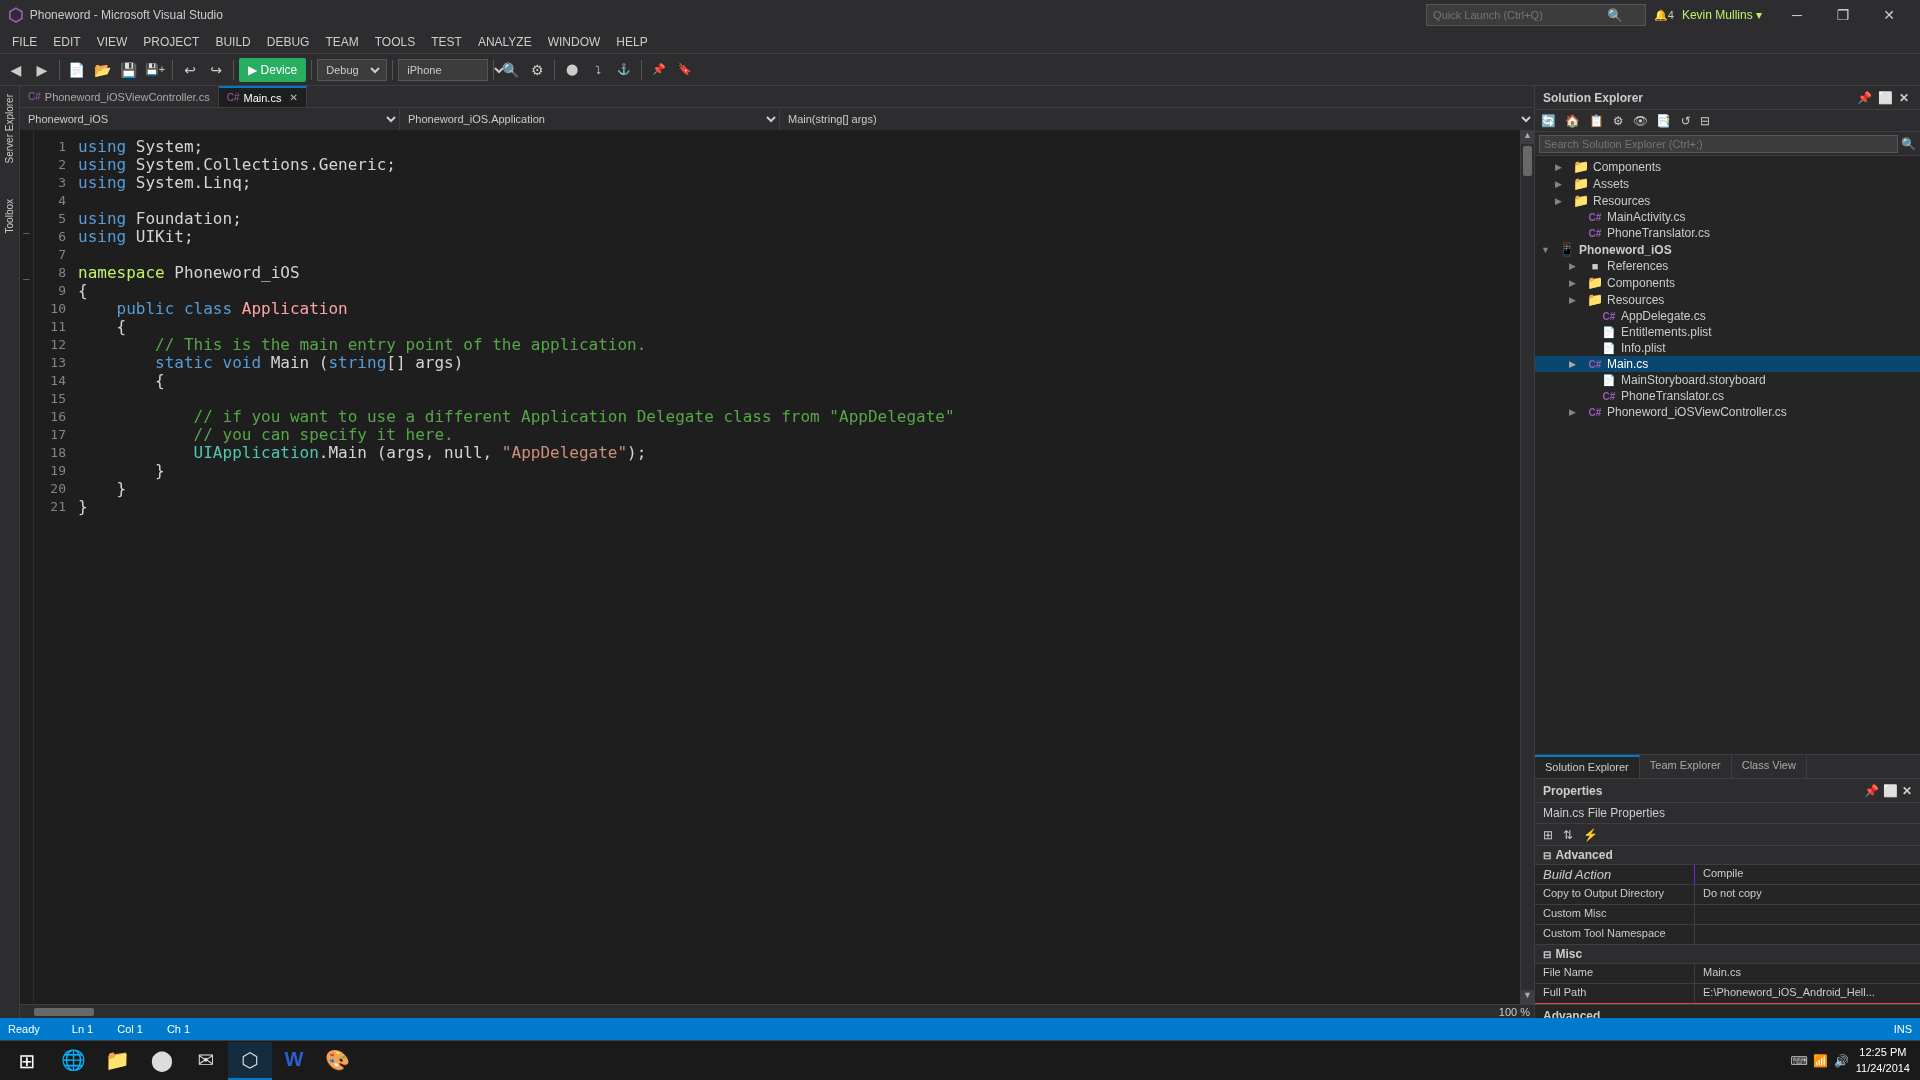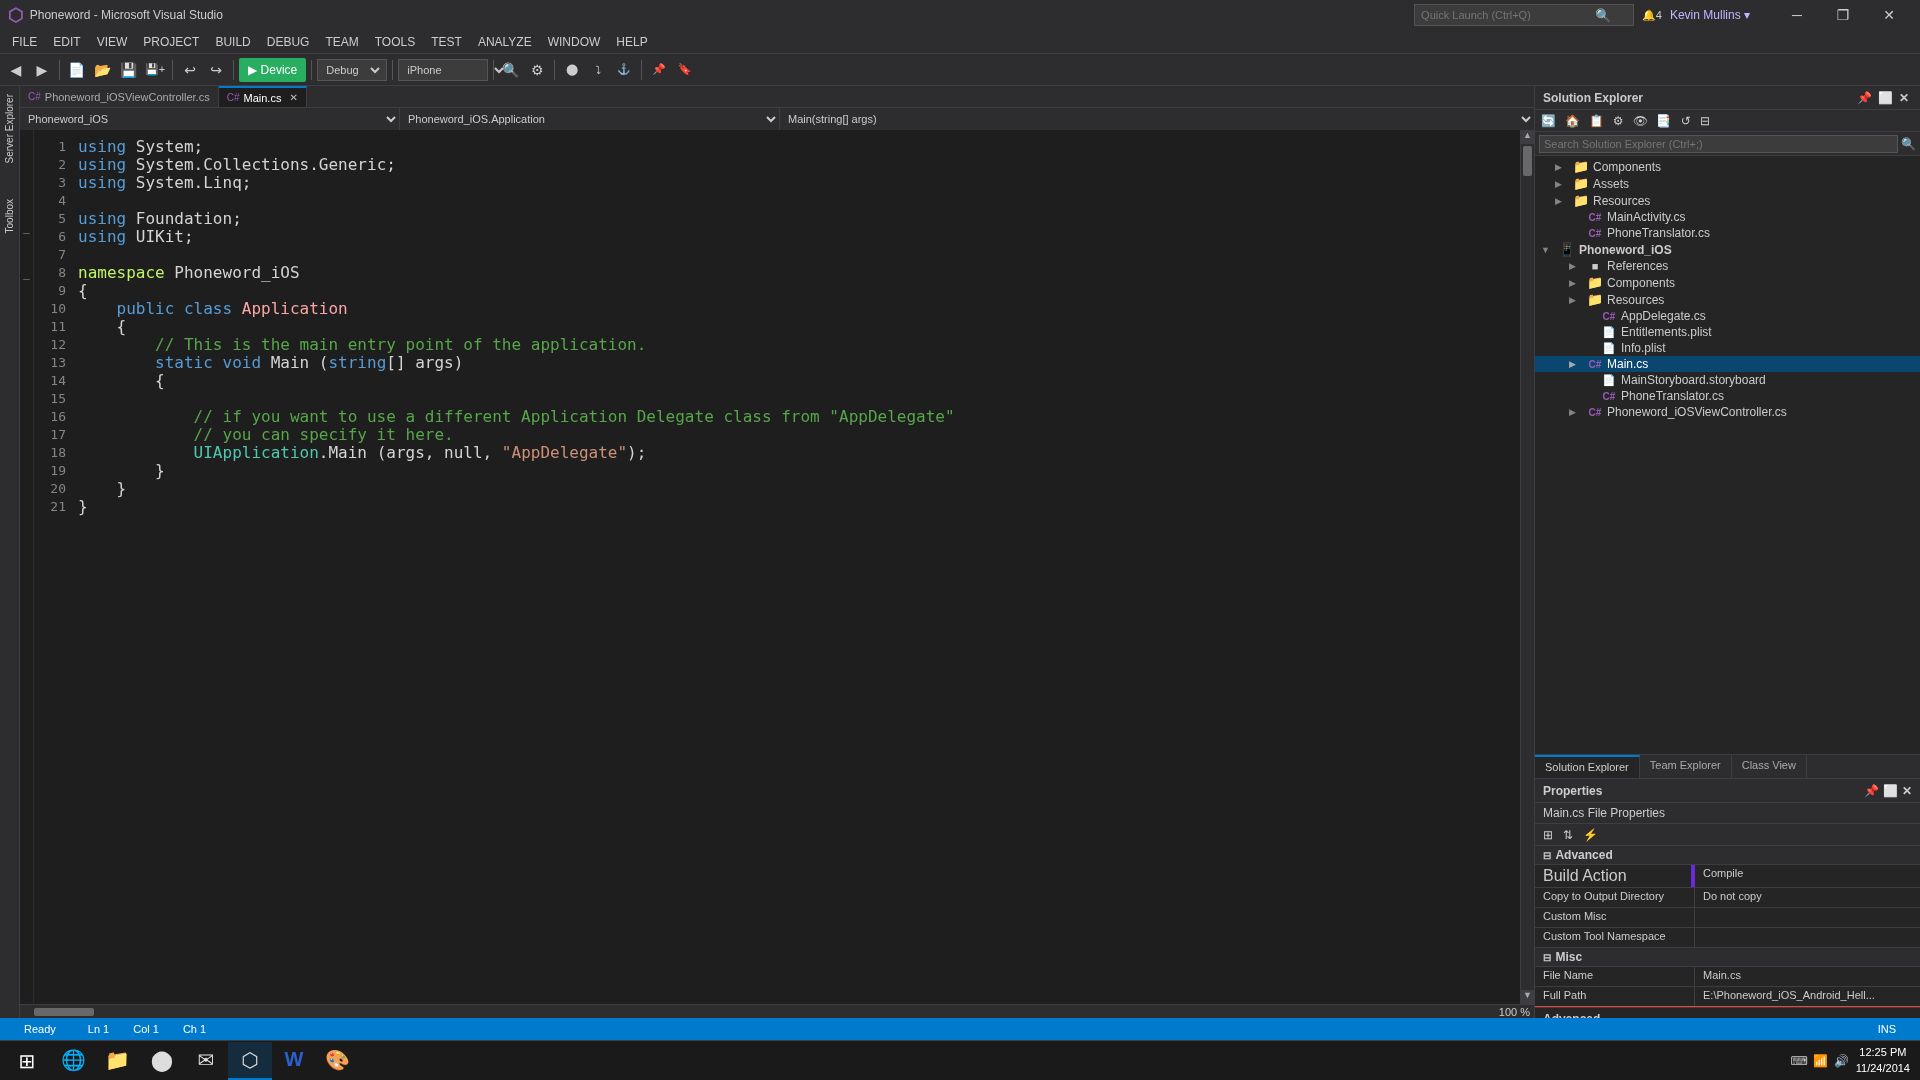--- a/index.html
+++ b/index.html
@@ -86,21 +86,21 @@
 <body>
 
 <div id="title-bar">
   <span style="color:#9b59b6;font-weight:bold;font-size:18px;margin-right:6px;">⬡</span>
   <span style="flex:1;font-size:12px;color:#ccc;">Phoneword - Microsoft Visual Studio</span>
   <div style="display:flex;align-items:center;background:#3c3c3c;border:1px solid #555;margin-right:8px;height:22px;width:220px;">
     <input type="text" style="background: transparent; border: none; color: rgb(204, 204, 204); font-size: 11px; padding: 0px 6px; width: 180px; outline: none;" placeholder="Quick Launch (Ctrl+Q)">
     <span style="color:#aaa;font-size:13px;padding-right:4px;">🔍</span>
   </div>
   <span style="color:#ccc;font-size:11px;margin-right:8px;">🔔4</span>
-  <span style="color:#c4b5fd;font-size:12px;margin-right:24px;">Kevin Mullins ▾</span>
+  <span style="color:#bef264;font-size:12px;margin-right:12px;">Kevin Mullins ▾</span>
   <span style="width:46px;height:30px;display:flex;align-items:center;justify-content:center;cursor:pointer;font-size:14px;color:#ccc;">─</span>
   <span style="width:46px;height:30px;display:flex;align-items:center;justify-content:center;cursor:pointer;font-size:14px;color:#ccc;">❐</span>
   <span style="width:46px;height:30px;display:flex;align-items:center;justify-content:center;cursor:pointer;font-size:14px;color:#ccc;" class="close-btn">✕</span>
 </div>
 
 <div id="menu-bar">
   <div class="menu-item">FILE</div>
   <div class="menu-item">EDIT</div>
   <div class="menu-item">VIEW</div>
   <div class="menu-item">PROJECT</div>
@@ -388,21 +388,21 @@
         <span style="cursor:pointer;color:#ccc;padding:2px 4px;font-size:12px;">⇅</span>
         <span style="cursor:pointer;color:#ccc;padding:2px 4px;font-size:12px;">⚡</span>
       </div>
       <div id="props-content" style="flex:1;overflow-y:auto;background:#252526;">
 
         <div style="background:#2d2d30;padding:2px 8px;font-size:12px;font-weight:bold;color:#ccc;display:flex;align-items:center;gap:4px;cursor:pointer;border-bottom:1px solid #3e3e42;">
           <span style="font-size:10px;">⊟</span>
           <span>Advanced</span>
         </div>
         <div class="props-row" style="display:flex;border-bottom:1px solid #3e3e42;min-height:20px;">
-          <div style="width:160px;padding:2px 8px;font-size:16px;color:#ccc;border-right:4px solid #6d28d9;background:#252526;">Build Action</div>
+          <div style="width:160px;padding:2px 8px;font-size:13px;color:#ccc;border-right:1px solid #6d28d9;background:#252526;font-style:italic;">Build Action</div>
           <div style="flex:1;padding:2px 8px;font-size:11px;color:#ccc;">Compile</div>
         </div>
         <div class="props-row" style="display:flex;border-bottom:1px solid #3e3e42;min-height:20px;">
           <div style="width:160px;padding:2px 8px;font-size:11px;color:#ccc;border-right:1px solid #3e3e42;background:#252526;">Copy to Output Directory</div>
           <div style="flex:1;padding:2px 8px;font-size:11px;color:#ccc;">Do not copy</div>
         </div>
         <div class="props-row" style="display:flex;border-bottom:1px solid #3e3e42;min-height:20px;">
           <div style="width:160px;padding:2px 8px;font-size:11px;color:#ccc;border-right:1px solid #3e3e42;background:#252526;">Custom Misc</div>
           <div style="flex:1;padding:2px 8px;font-size:11px;color:#ccc;"></div>
         </div>
@@ -423,21 +423,21 @@
           <div style="width:160px;padding:2px 8px;font-size:11px;color:#ccc;border-right:1px solid #3e3e42;background:#252526;">Full Path</div>
           <div style="flex:1;padding:2px 8px;font-size:11px;color:#ccc;overflow:hidden;text-overflow:ellipsis;white-space:nowrap;">E:\Phoneword_iOS_Android_Hell...</div>
         </div>
 
         <div style="padding:4px 8px;font-size:12px;font-weight:bold;color:#ccc;border-top:1px solid #3e3e42;">Advanced</div>
       </div>
     </div>
   </div>
 </div>
 
-<div id="status-bar" style="height:22px;background:#007acc;display:flex;align-items:center;padding:0 24px;color:#fff;font-size:11px;">
+<div id="status-bar" style="height:22px;background:#007acc;display:flex;align-items:center;padding:0 8px;color:#fff;font-size:11px;">
   <span style="margin-right:16px;">Ready</span>
   <span style="margin-right:8px;">Ln 1</span>
   <span style="margin-right:8px;">Col 1</span>
   <span style="margin-right:8px;">Ch 1</span>
   <span style="margin-left:auto;">INS</span>
 </div>
 
 <div id="taskbar" style="height:40px;background:#1a1a1a;display:flex;align-items:center;padding:0 2px;">
   <div style="width:50px;height:40px;display:flex;align-items:center;justify-content:center;cursor:pointer;color:#fff;font-size:20px;background:#1a1a1a;">⊞</div>
   <div style="width:44px;height:38px;display:flex;align-items:center;justify-content:center;cursor:pointer;font-size:20px;border-bottom:2px solid transparent;">🌐</div>

